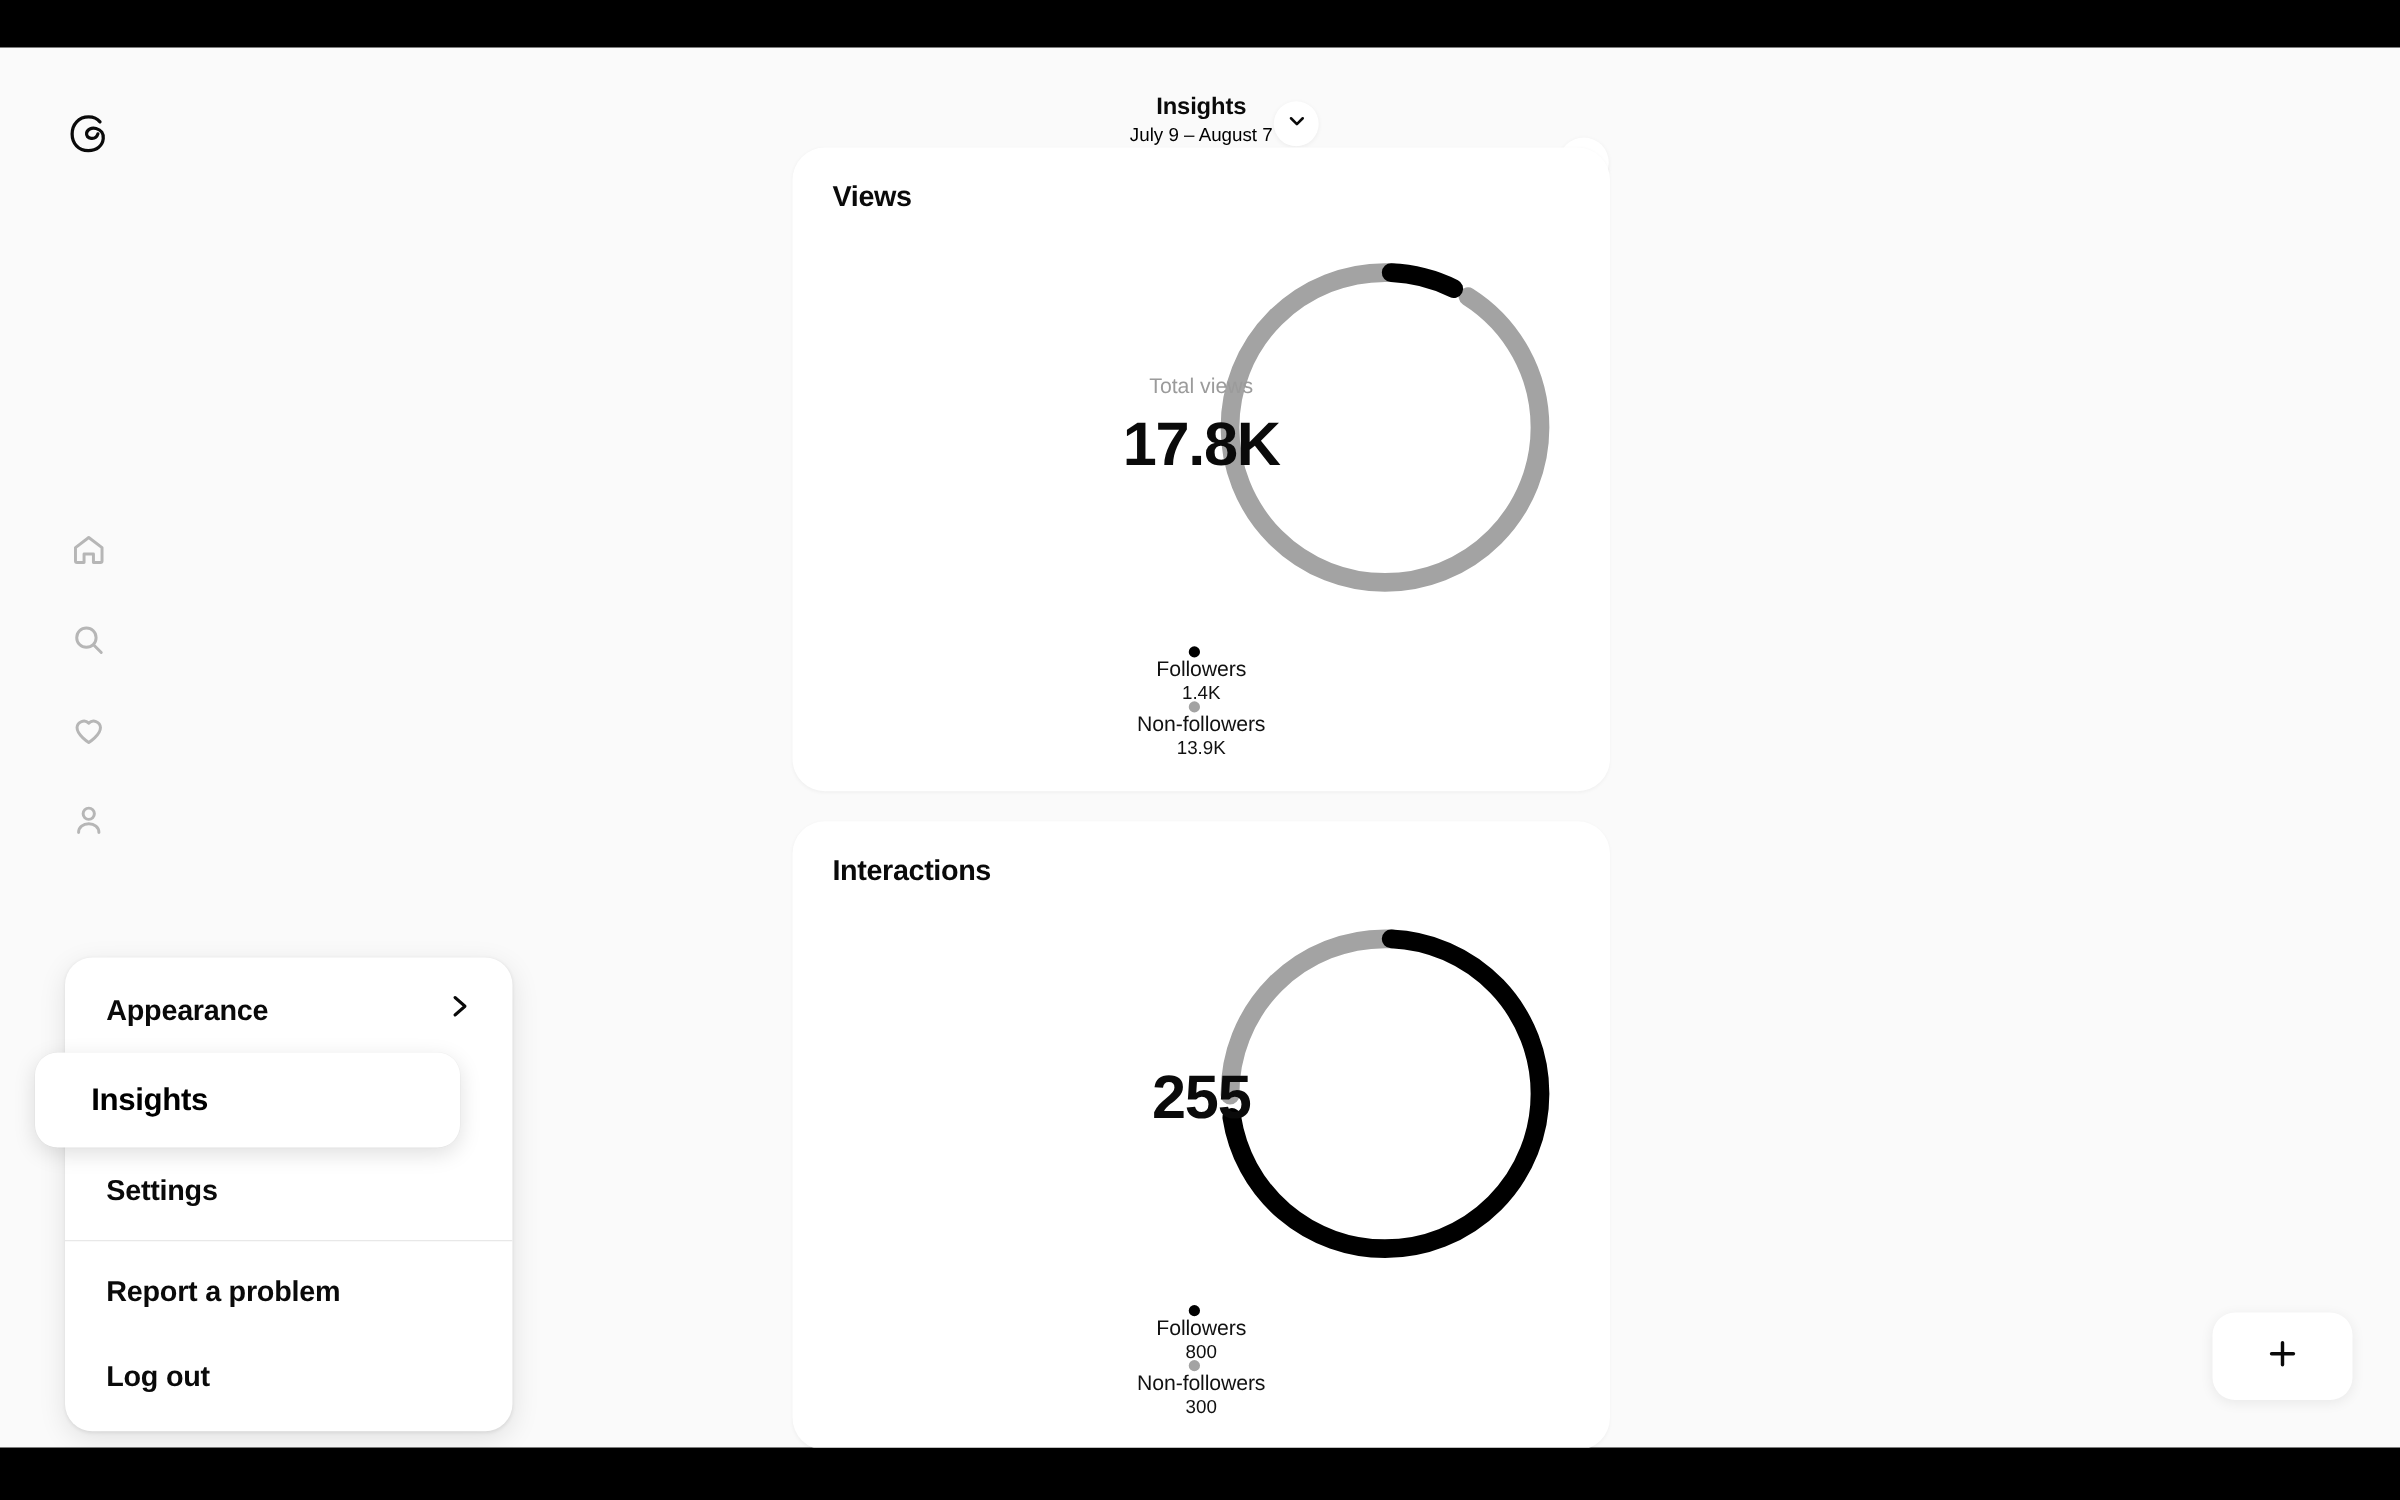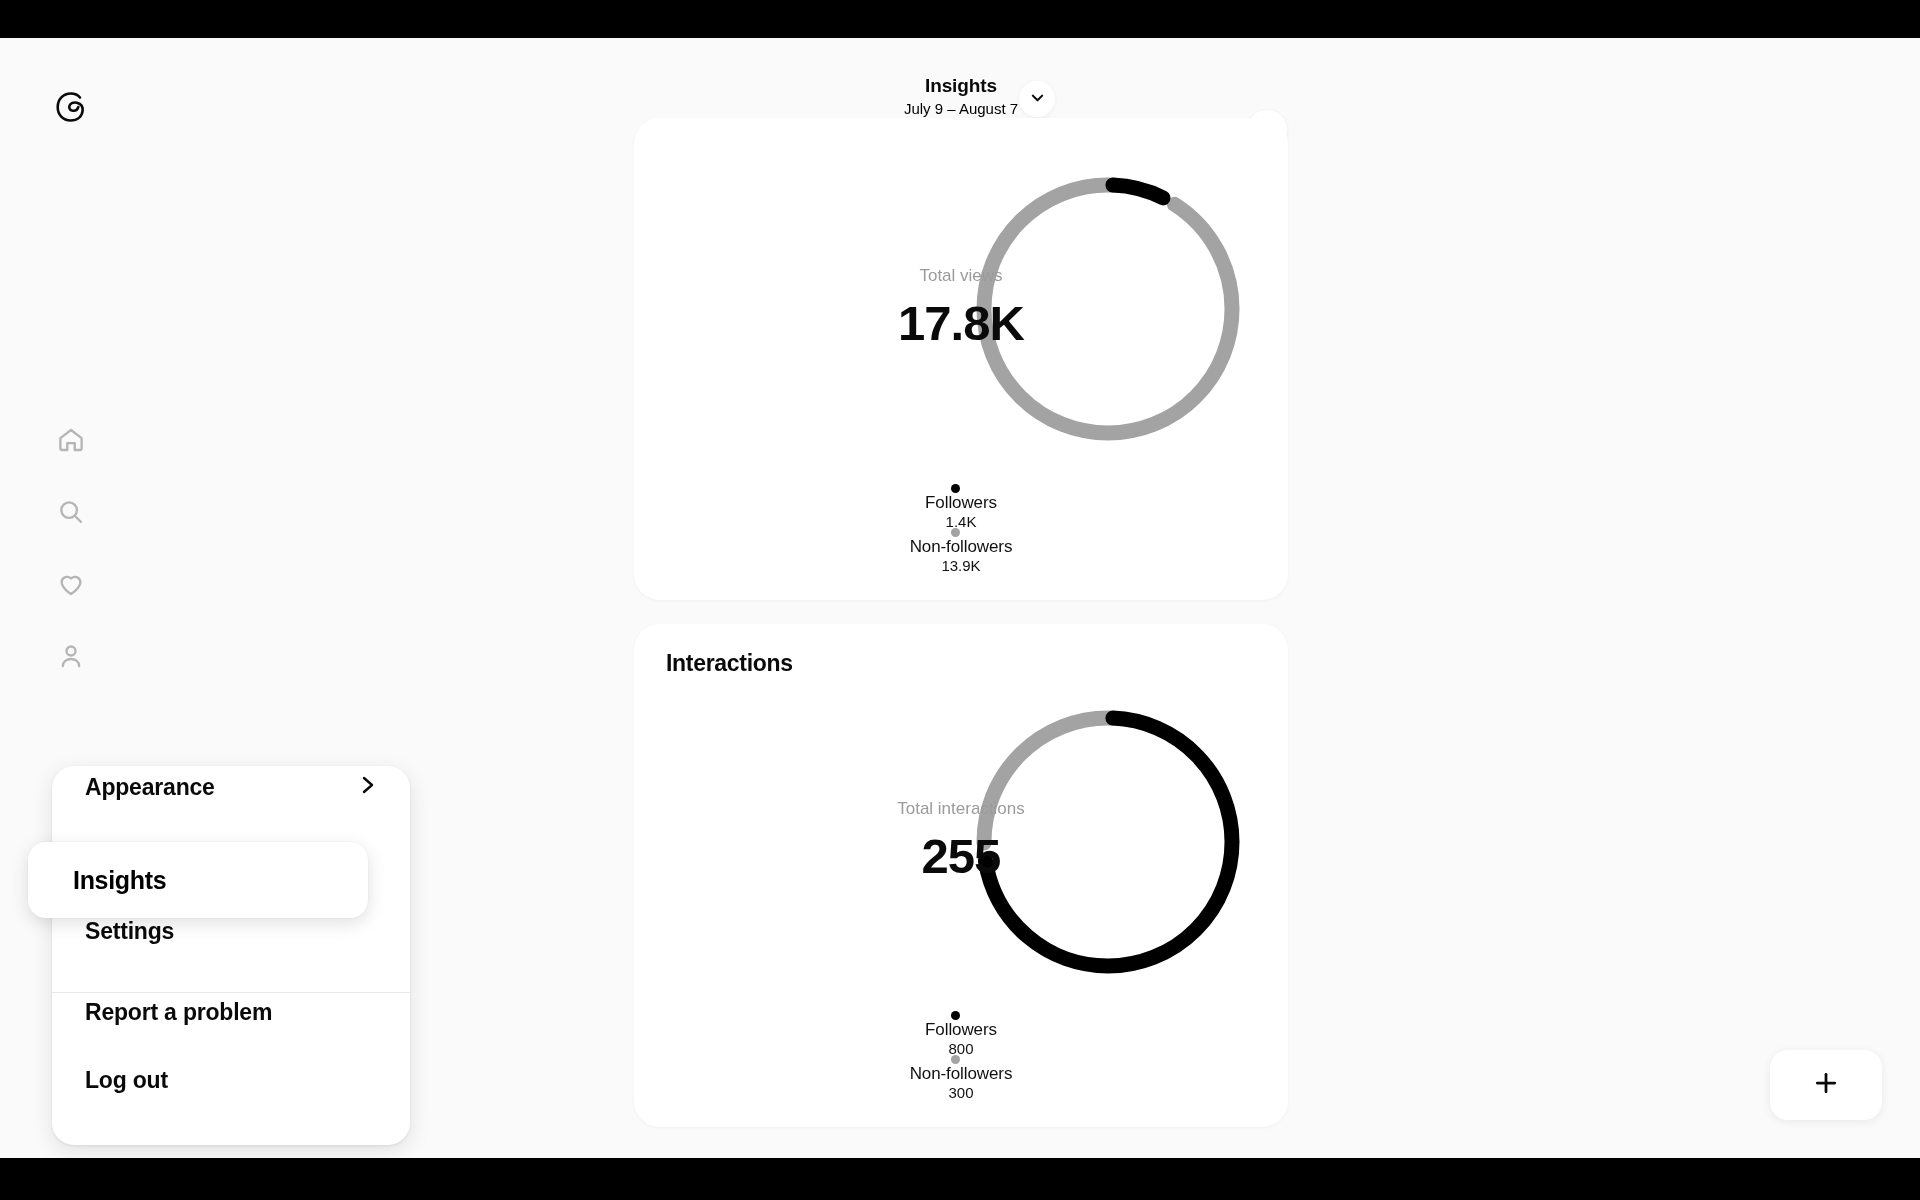--- a/index.html
+++ b/index.html
@@ -74,20 +74,21 @@
     width: 358px;
     background: #ffffff;
     border-radius: 22px;
     box-shadow: 0 6px 22px rgba(0,0,0,0.10), 0 1px 3px rgba(0,0,0,0.08);
     padding: 8px 0 10px 0;
     z-index: 30;
   }
   .menu-item {
     height: 68px;
     display: flex;
+    align-items: center;
     justify-content: space-between;
     padding: 0 34px 0 33px;
     box-sizing: border-box;
     font-size: 23px;
     font-weight: bold;
     color: #0a0a0a;
     letter-spacing: -0.2px;
     cursor: pointer;
     position: relative;
   }
@@ -375,20 +376,21 @@
             <polyline points="3,6 8,11 13,6"></polyline>
           </svg>
         </span>
       </div>
       <div class="header-more-btn">
         <span class="dots">...</span>
       </div>
     </div>
 
     <div class="card">
+      <div class="card-title">Views</div>
 
       <div class="donut-wrap">
         <svg width="300" height="300" viewBox="0 0 300 300">
           <g transform="rotate(-90 150 150)">
 
             <circle cx="150" cy="150" r="124" fill="none" stroke="#a3a3a3" stroke-width="15" stroke-linecap="round" stroke-dasharray="716 63" stroke-dashoffset="-70"></circle>
 
             <circle cx="150" cy="150" r="124" fill="none" stroke="#000000" stroke-width="15" stroke-linecap="round" stroke-dasharray="52 727" stroke-dashoffset="-5"></circle>
           </g>
         </svg>
@@ -418,21 +420,20 @@
       <div class="donut-wrap tall">
         <svg width="300" height="300" viewBox="0 0 300 300">
           <g transform="rotate(-90 150 150)">
 
             <circle cx="150" cy="150" r="124" fill="none" stroke="#a3a3a3" stroke-width="15" stroke-linecap="round" stroke-dasharray="202 577" stroke-dashoffset="-583"></circle>
 
             <circle cx="150" cy="150" r="124" fill="none" stroke="#000000" stroke-width="15" stroke-linecap="round" stroke-dasharray="560 219" stroke-dashoffset="-5"></circle>
           </g>
         </svg>
         <div class="donut-center">
-          <div class="donut-label">Total interactions</div>
           <div class="donut-value">255</div>
         </div>
       </div>
 
       <div class="legend">
         <div class="legend-row">
           <span class="legend-dot" style="background:#000000"></span>
           <span class="legend-name">Followers</span>
           <span class="legend-value">800</span>
         </div>

